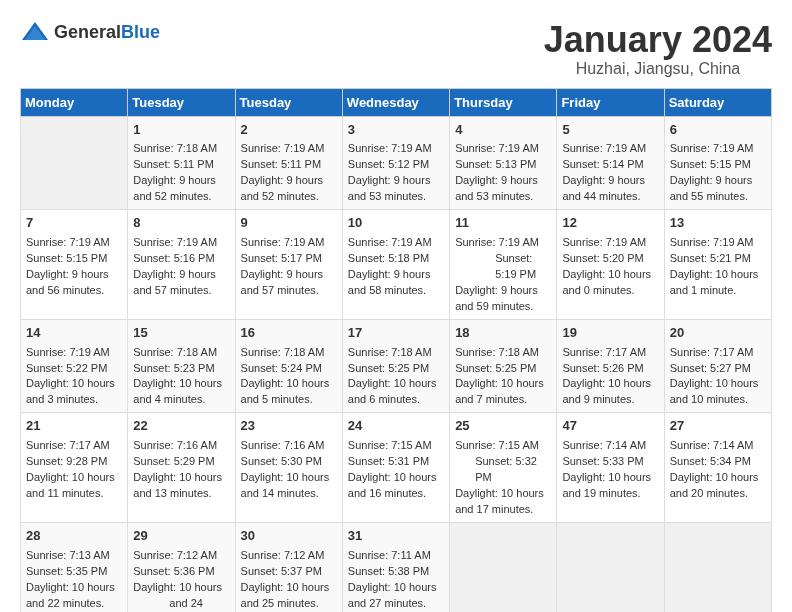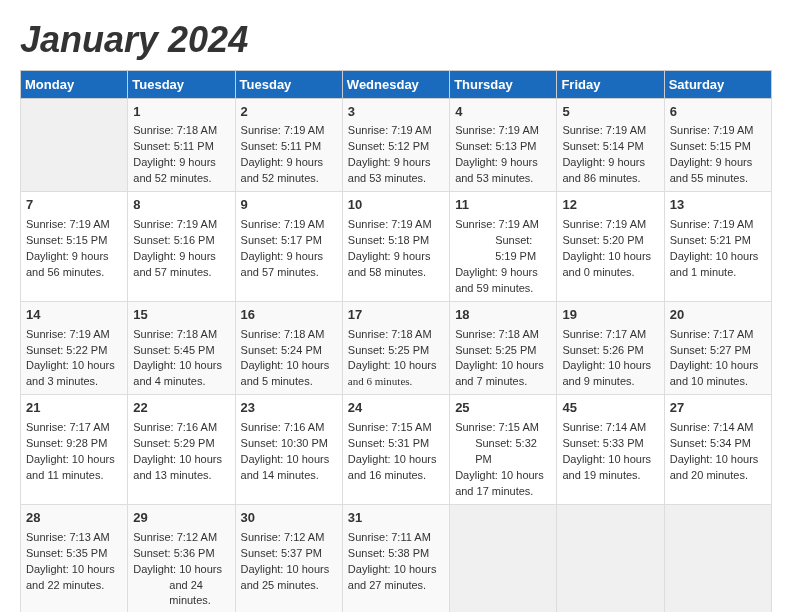--- a/index.html
+++ b/index.html
@@ -30,21 +30,20 @@
       font-size: 18px;
       font-weight: bold;
       color: #1a6bbd;
     }
     .logo-icon {
       width: 30px;
       height: 24px;
     }
     .title-block {
       text-align: center;
-      font-style: italic;
     }
     .month-title {
       font-size: 36px;
       font-weight: bold;
       color: #333;
       line-height: 1.1;
     }
     .location-title {
       font-size: 16px;
       color: #555;
@@ -85,22 +84,32 @@
       margin-bottom: 2px;
     }
     .empty-cell {
       background: #f0f0f0 !important;
     }
   </style>
 </head>
 <body>
 
 <div class="header">
+  <div class="logo">
+    <svg class="logo-icon" viewBox="0 0 30 24" xmlns="http://www.w3.org/2000/svg">
+      <polygon points="15,2 28,20 2,20" fill="#1a6bbd"></polygon>
+      <polygon points="15,6 25,20 5,20" fill="#4a9de0" opacity="0.5"></polygon>
+    </svg>
+    <div>
+      <span class="logo-text-general">General</span><span class="logo-text-blue">Blue</span>
+    </div>
+  </div>
   <div class="title-block">
     <div class="month-title">January 2024</div>
+    <div class="location-title">Huzhai, Jiangsu, China</div>
   </div>
 </div>
 
 <table>
   <thead>
     <tr id="header-row">
     <th>Monday</th>
         <th>Tuesday</th>
         <th>Tuesday</th>
         <th>Wednesday</th>
@@ -138,21 +147,21 @@
           <span style="display: block;">Sunrise: 7:19 AM</span>
           <span style="display: block;">Sunset: 5:13 PM</span>
           <span style="display: block;">Daylight: 9 hours</span>
           <span style="display: block;">and 53 minutes.</span>
         </td>
         <td>
           <span class="day-number">5</span>
           <span style="display: block;">Sunrise: 7:19 AM</span>
           <span style="display: block;">Sunset: 5:14 PM</span>
           <span style="display: block;">Daylight: 9 hours</span>
-          <span style="display: block;">and 86 minutes.</span>
+          <span style="display: block;">and 44 minutes.</span>
         </td>
         <td>
           <span class="day-number">6</span>
           <span style="display: block;">Sunrise: 7:19 AM</span>
           <span style="display: block;">Sunset: 5:15 PM</span>
           <span style="display: block;">Daylight: 9 hours</span>
           <span style="display: block;">and 55 minutes.</span>
         </td>
       </tr>
       <tr>
@@ -210,37 +219,37 @@
         <td>
           <span class="day-number">14</span>
           <span style="display: block;">Sunrise: 7:19 AM</span>
           <span style="display: block;">Sunset: 5:22 PM</span>
           <span style="display: block;">Daylight: 10 hours</span>
           <span style="display: block;">and 3 minutes.</span>
         </td>
         <td>
           <span class="day-number">15</span>
           <span style="display: block;">Sunrise: 7:18 AM</span>
-          <span style="display: block;">Sunset: 5:45 PM</span>
+          <span style="display: block;">Sunset: 5:23 PM</span>
           <span style="display: block;">Daylight: 10 hours</span>
           <span style="display: block;">and 4 minutes.</span>
         </td>
         <td>
           <span class="day-number">16</span>
           <span style="display: block;">Sunrise: 7:18 AM</span>
           <span style="display: block;">Sunset: 5:24 PM</span>
           <span style="display: block;">Daylight: 10 hours</span>
           <span style="display: block;">and 5 minutes.</span>
         </td>
         <td>
           <span class="day-number">17</span>
           <span style="display: block;">Sunrise: 7:18 AM</span>
           <span style="display: block;">Sunset: 5:25 PM</span>
           <span style="display: block;">Daylight: 10 hours</span>
-          <span style="display: block; font-family: Liberation Serif, serif;">and 6 minutes.</span>
+          <span style="display: block;">and 6 minutes.</span>
         </td>
         <td>
           <span class="day-number">18</span>
           <span style="display: block;">Sunrise: 7:18 AM</span>
           <span style="display: block;">Sunset: 5:25 PM</span>
           <span style="display: block;">Daylight: 10 hours</span>
           <span style="display: block;">and 7 minutes.</span>
         </td>
         <td>
           <span class="day-number">19</span>
@@ -268,40 +277,40 @@
         <td>
           <span class="day-number">22</span>
           <span style="display: block;">Sunrise: 7:16 AM</span>
           <span style="display: block;">Sunset: 5:29 PM</span>
           <span style="display: block;">Daylight: 10 hours</span>
           <span style="display: block;">and 13 minutes.</span>
         </td>
         <td>
           <span class="day-number">23</span>
           <span style="display: block;">Sunrise: 7:16 AM</span>
-          <span style="display: block;">Sunset: 10:30 PM</span>
+          <span style="display: block;">Sunset: 5:30 PM</span>
           <span style="display: block;">Daylight: 10 hours</span>
           <span style="display: block;">and 14 minutes.</span>
         </td>
         <td>
           <span class="day-number">24</span>
           <span style="display: block;">Sunrise: 7:15 AM</span>
           <span style="display: block;">Sunset: 5:31 PM</span>
           <span style="display: block;">Daylight: 10 hours</span>
           <span style="display: block;">and 16 minutes.</span>
         </td>
         <td>
           <span class="day-number">25</span>
           <span style="display: block;">Sunrise: 7:15 AM</span>
           <span style="display: block; margin-left: 20px;">Sunset: 5:32 PM</span>
           <span style="display: block;">Daylight: 10 hours</span>
           <span style="display: block;">and 17 minutes.</span>
         </td>
         <td>
-          <span class="day-number">45</span>
+          <span class="day-number">47</span>
           <span style="display: block;">Sunrise: 7:14 AM</span>
           <span style="display: block;">Sunset: 5:33 PM</span>
           <span style="display: block;">Daylight: 10 hours</span>
           <span style="display: block;">and 19 minutes.</span>
         </td>
         <td>
           <span class="day-number">27</span>
           <span style="display: block;">Sunrise: 7:14 AM</span>
           <span style="display: block;">Sunset: 5:34 PM</span>
           <span style="display: block;">Daylight: 10 hours</span>

